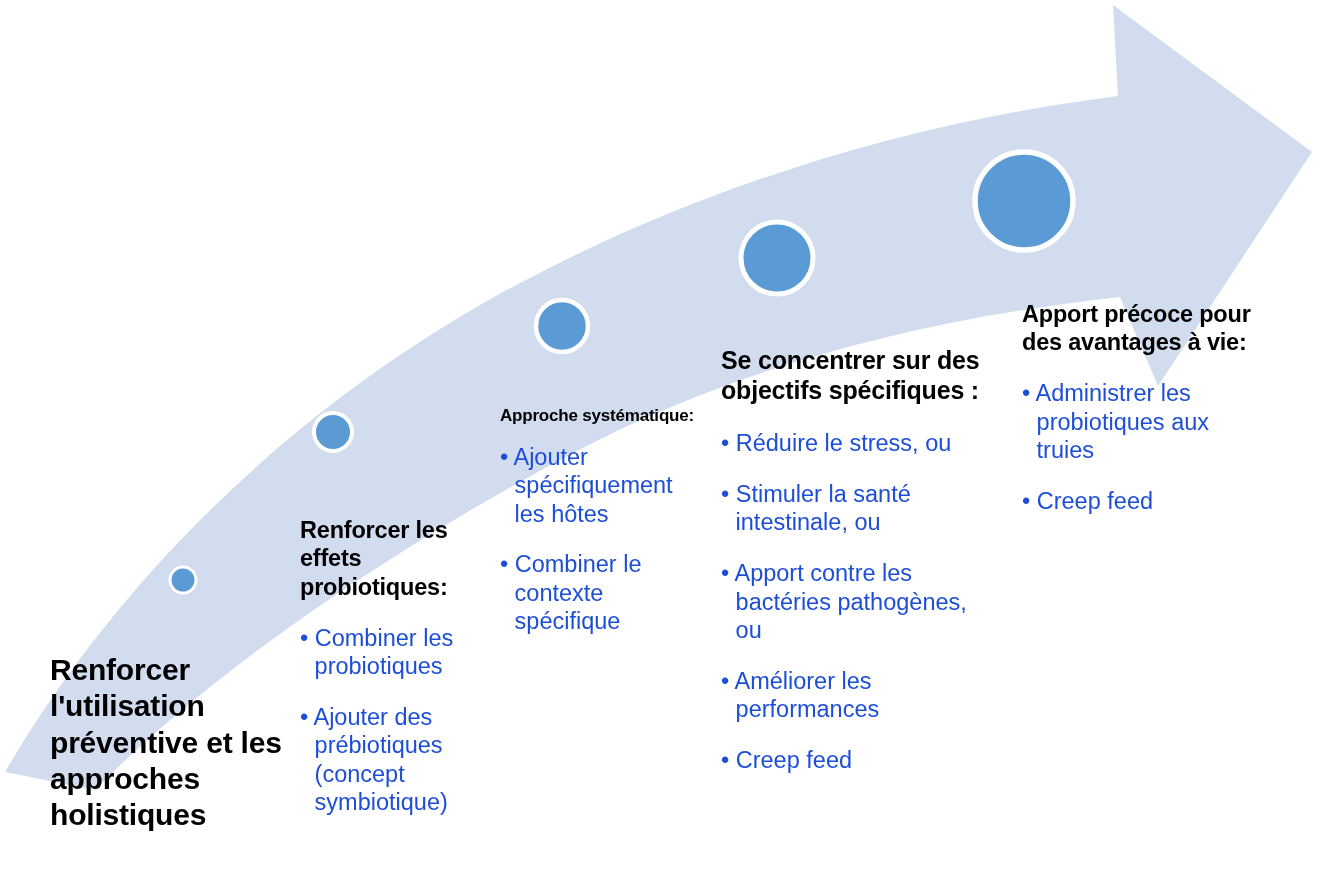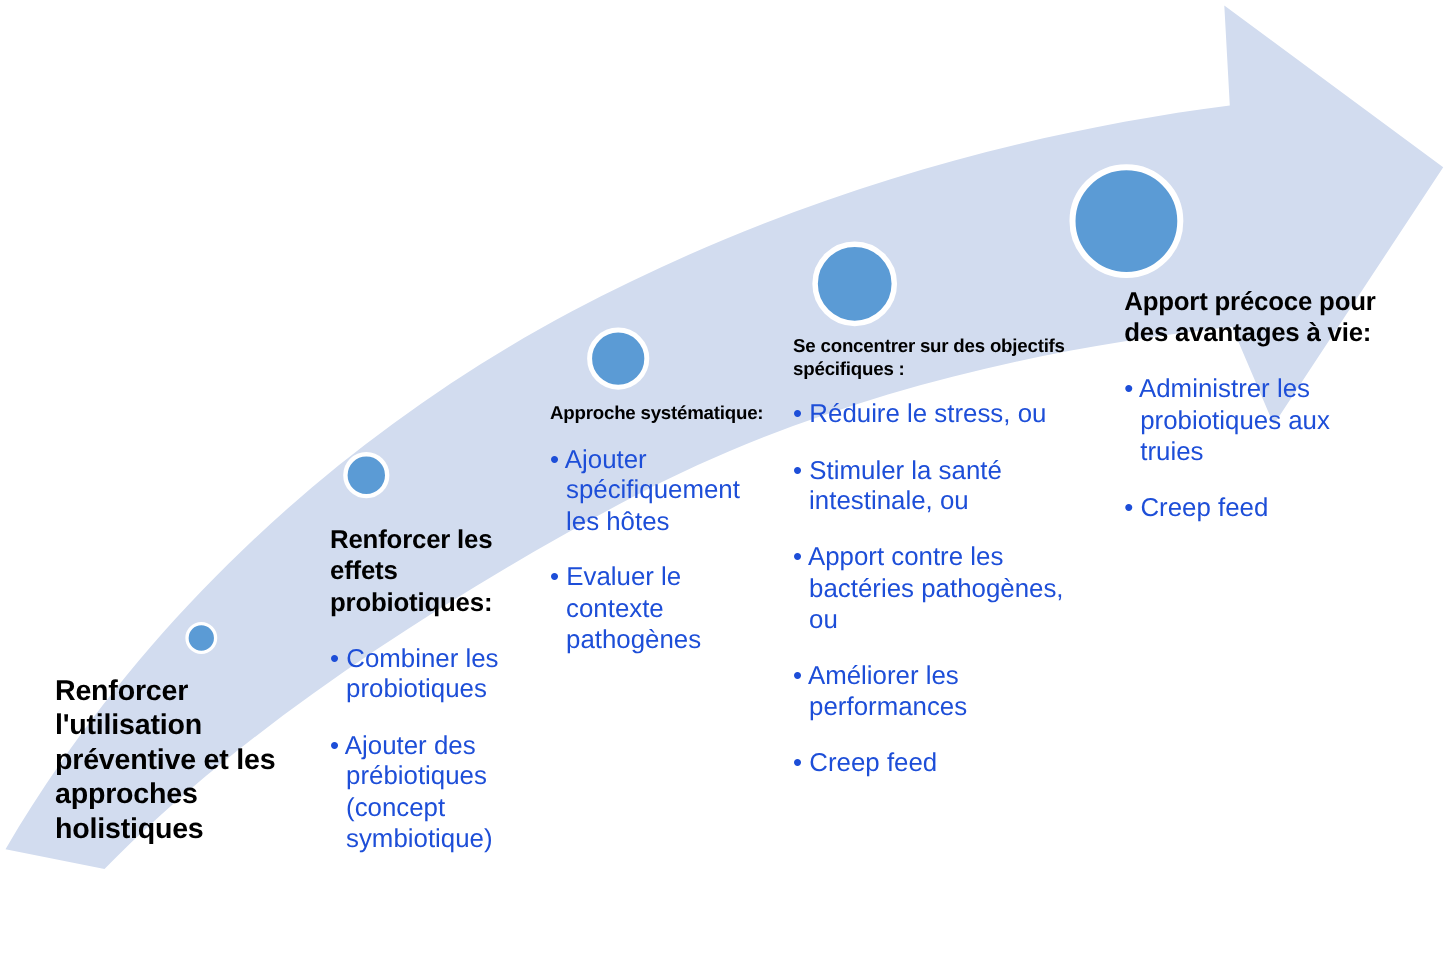--- a/index.html
+++ b/index.html
@@ -22,20 +22,21 @@
   #arrow-layer {
     position: absolute;
     left: 0;
     top: 0;
     width: 1320px;
     height: 891px;
   }
   .stage {
     position: absolute;
     box-sizing: border-box;
+    margin-top: 40px;
   }
   .stage-title {
     font-weight: bold;
     color: #000000;
     margin: 0 0 0.95em 0;
     line-height: 1.21;
     letter-spacing: -0.2px;
   }
   .bullet-list {
     list-style: none;
@@ -46,30 +47,30 @@
     color: #1d4ed8;
     line-height: 1.21;
     margin-bottom: 0.95em;
     text-indent: -0.62em;
     padding-left: 0.62em;
   }
   .bullet-item:last-child { margin-bottom: 0; }
 
   
   #stage-1 { left: 50px;  top: 612px; width: 240px; font-size: 23.5px; }
-  #stage-1 .stage-title { font-size: 26px; margin-bottom: 0; }
+  #stage-1 .stage-title { font-size: 30px; margin-bottom: 0; }
   
   #stage-2 { left: 300px; top: 476px; width: 190px; font-size: 23.5px; }
   #stage-2 .stage-title { font-size: 23.5px; }
   
   #stage-3 { left: 500px; top: 366px; width: 200px; font-size: 23.5px; }
   #stage-3 .stage-title { font-size: 17px; }
   
   #stage-4 { left: 721px; top: 305px; width: 275px; font-size: 23.5px; }
-  #stage-4 .stage-title { font-size: 17px; }
+  #stage-4 .stage-title { font-size: 25px; }
   
   #stage-5 { left: 1022px; top: 260px; width: 245px; font-size: 23.5px; }
   #stage-5 .stage-title { font-size: 23.5px; }
 </style>
 </head>
 <body>
 
 <div id="canvas">
 
   <svg id="arrow-layer" viewBox="0 0 1320 891" aria-hidden="true">
@@ -104,21 +105,21 @@
     <ul class="bullet-list">
       <li class="bullet-item">• Combiner les probiotiques</li>
       <li class="bullet-item">• Ajouter des prébiotiques (concept symbiotique)</li>
     </ul>
   </div>
 
   <div class="stage" id="stage-3">
     <h3 class="stage-title">Approche systématique:</h3>
     <ul class="bullet-list">
       <li class="bullet-item">• Ajouter spécifiquement les hôtes</li>
-      <li class="bullet-item">• Evaluer le contexte pathogènes</li>
+      <li class="bullet-item">• Combiner le contexte spécifique</li>
     </ul>
   </div>
 
   <div class="stage" id="stage-4">
     <h3 class="stage-title">Se concentrer sur des objectifs spécifiques :</h3>
     <ul class="bullet-list">
       <li class="bullet-item">• Réduire le stress, ou</li>
       <li class="bullet-item">• Stimuler la santé intestinale, ou</li>
       <li class="bullet-item">• Apport contre les bactéries pathogènes, ou</li>
       <li class="bullet-item">• Améliorer les performances</li>

